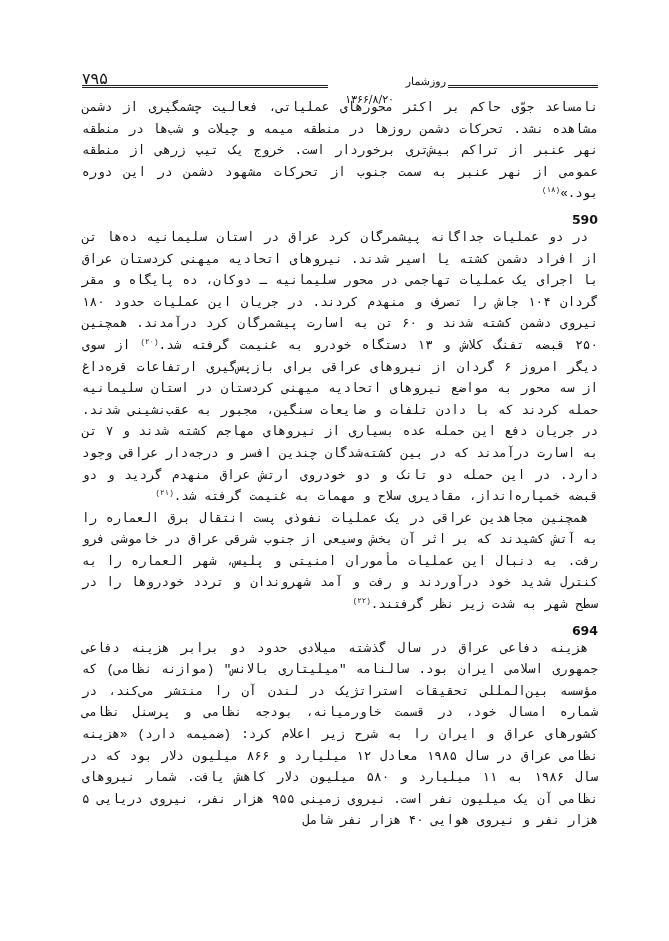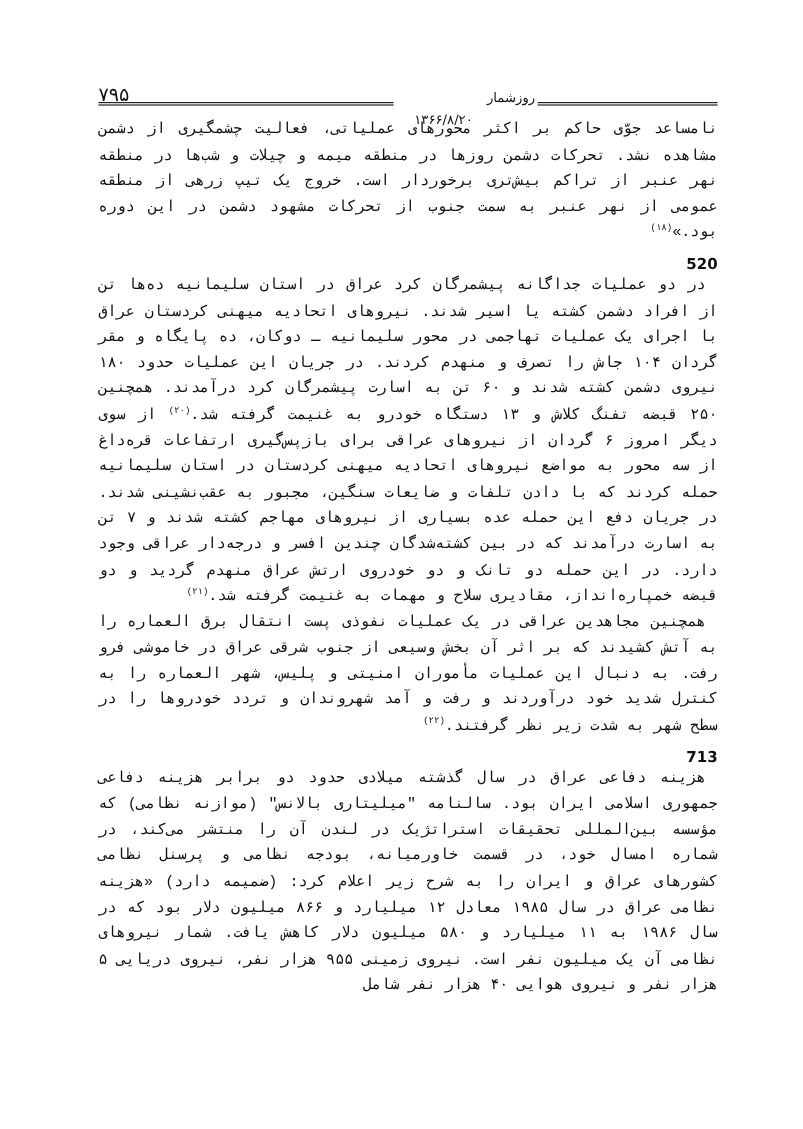--- a/index.html
+++ b/index.html
@@ -114,24 +114,24 @@
     <span class="rh-date">۱۳۶۶/۸/۲۰</span>
     <div class="rh-rule-left"></div>
     <span class="rh-page-number">۷۹۵</span>
   </div>
 
   <div class="content">
 
     <p><span>نامساعد جوّی حاکم بر اکثر محورهای عملیاتی، فعالیت چشمگیری از دشمن مشاهده نشد. تحرکات دشمن روزها در منطقه میمه و چیلات و شب‌ها در منطقه نهر عنبر از تراکم بیش‌تری برخوردار است. خروج یک تیپ زرهی از منطقه عمومی از نهر عنبر به سمت جنوب از تحرکات مشهود دشمن در این دوره بود.»</span><sup class="fn">(۱۸)</sup></p>
 
 
-    <div class="entry-number">520</div>
+    <div class="entry-number">590</div>
 
     <p class="indent"><span>در دو عملیات جداگانه پیشمرگان کرد عراق در استان سلیمانیه ده‌ها تن از افراد دشمن کشته یا اسیر شدند. نیروهای اتحادیه میهنی کردستان عراق با اجرای یک عملیات تهاجمی در محور سلیمانیه ـ دوکان، ده پایگاه و مقر گردان ۱۰۴ جاش را تصرف و منهدم کردند. در جریان این عملیات حدود ۱۸۰ نیروی دشمن کشته شدند و ۶۰ تن به اسارت پیشمرگان کرد درآمدند. همچنین ۲۵۰ قبضه تفنگ کلاش و ۱۳ دستگاه خودرو به غنیمت گرفته شد.</span><sup class="fn">(۲۰)</sup><span> از سوی دیگر امروز ۶ گردان از نیروهای عراقی برای بازپس‌گیری ارتفاعات قره‌داغ از سه محور به مواضع نیروهای اتحادیه میهنی کردستان در استان سلیمانیه حمله کردند که با دادن تلفات و ضایعات سنگین، مجبور به عقب‌نشینی شدند. در جریان دفع این حمله عده بسیاری از نیروهای مهاجم کشته شدند و ۷ تن به اسارت درآمدند که در بین کشته‌شدگان چندین افسر و درجه‌دار عراقی وجود دارد. در این حمله دو تانک و دو خودروی ارتش عراق منهدم گردید و دو قبضه خمپاره‌انداز، مقادیری سلاح و مهمات به غنیمت گرفته شد.</span><sup class="fn">(۲۱)</sup></p>
 
     <p class="indent"><span>همچنین مجاهدین عراقی در یک عملیات نفوذی پست انتقال برق العماره را به آتش کشیدند که بر اثر آن بخش وسیعی از جنوب شرقی عراق در خاموشی فرو رفت. به دنبال این عملیات مأموران امنیتی و پلیس، شهر العماره را به کنترل شدید خود درآوردند و رفت و آمد شهروندان و تردد خودروها را در سطح شهر به شدت زیر نظر گرفتند.</span><sup class="fn">(۲۲)</sup></p>
 
-    <div class="entry-number">713</div>
+    <div class="entry-number">694</div>
 
     <p class="indent"><span>هزینه دفاعی عراق در سال گذشته میلادی حدود دو برابر هزینه دفاعی جمهوری اسلامی ایران بود. سالنامه "میلیتاری بالانس" (موازنه نظامی) که مؤسسه بین‌المللی تحقیقات استراتژیک در لندن آن را منتشر می‌کند، در شماره امسال خود، در قسمت خاورمیانه، بودجه نظامی و پرسنل نظامی کشورهای عراق و ایران را به شرح زیر اعلام کرد: (ضمیمه دارد) «هزینه نظامی عراق در سال ۱۹۸۵ معادل ۱۲ میلیارد و ۸۶۶ میلیون دلار بود که در سال ۱۹۸۶ به ۱۱ میلیارد و ۵۸۰ میلیون دلار کاهش یافت. شمار نیروهای نظامی آن یک میلیون نفر است. نیروی زمینی ۹۵۵ هزار نفر، نیروی دریایی ۵ هزار نفر و نیروی هوایی ۴۰ هزار نفر شامل</span></p>
 
   </div>
 </div>
 
 </body></html>

